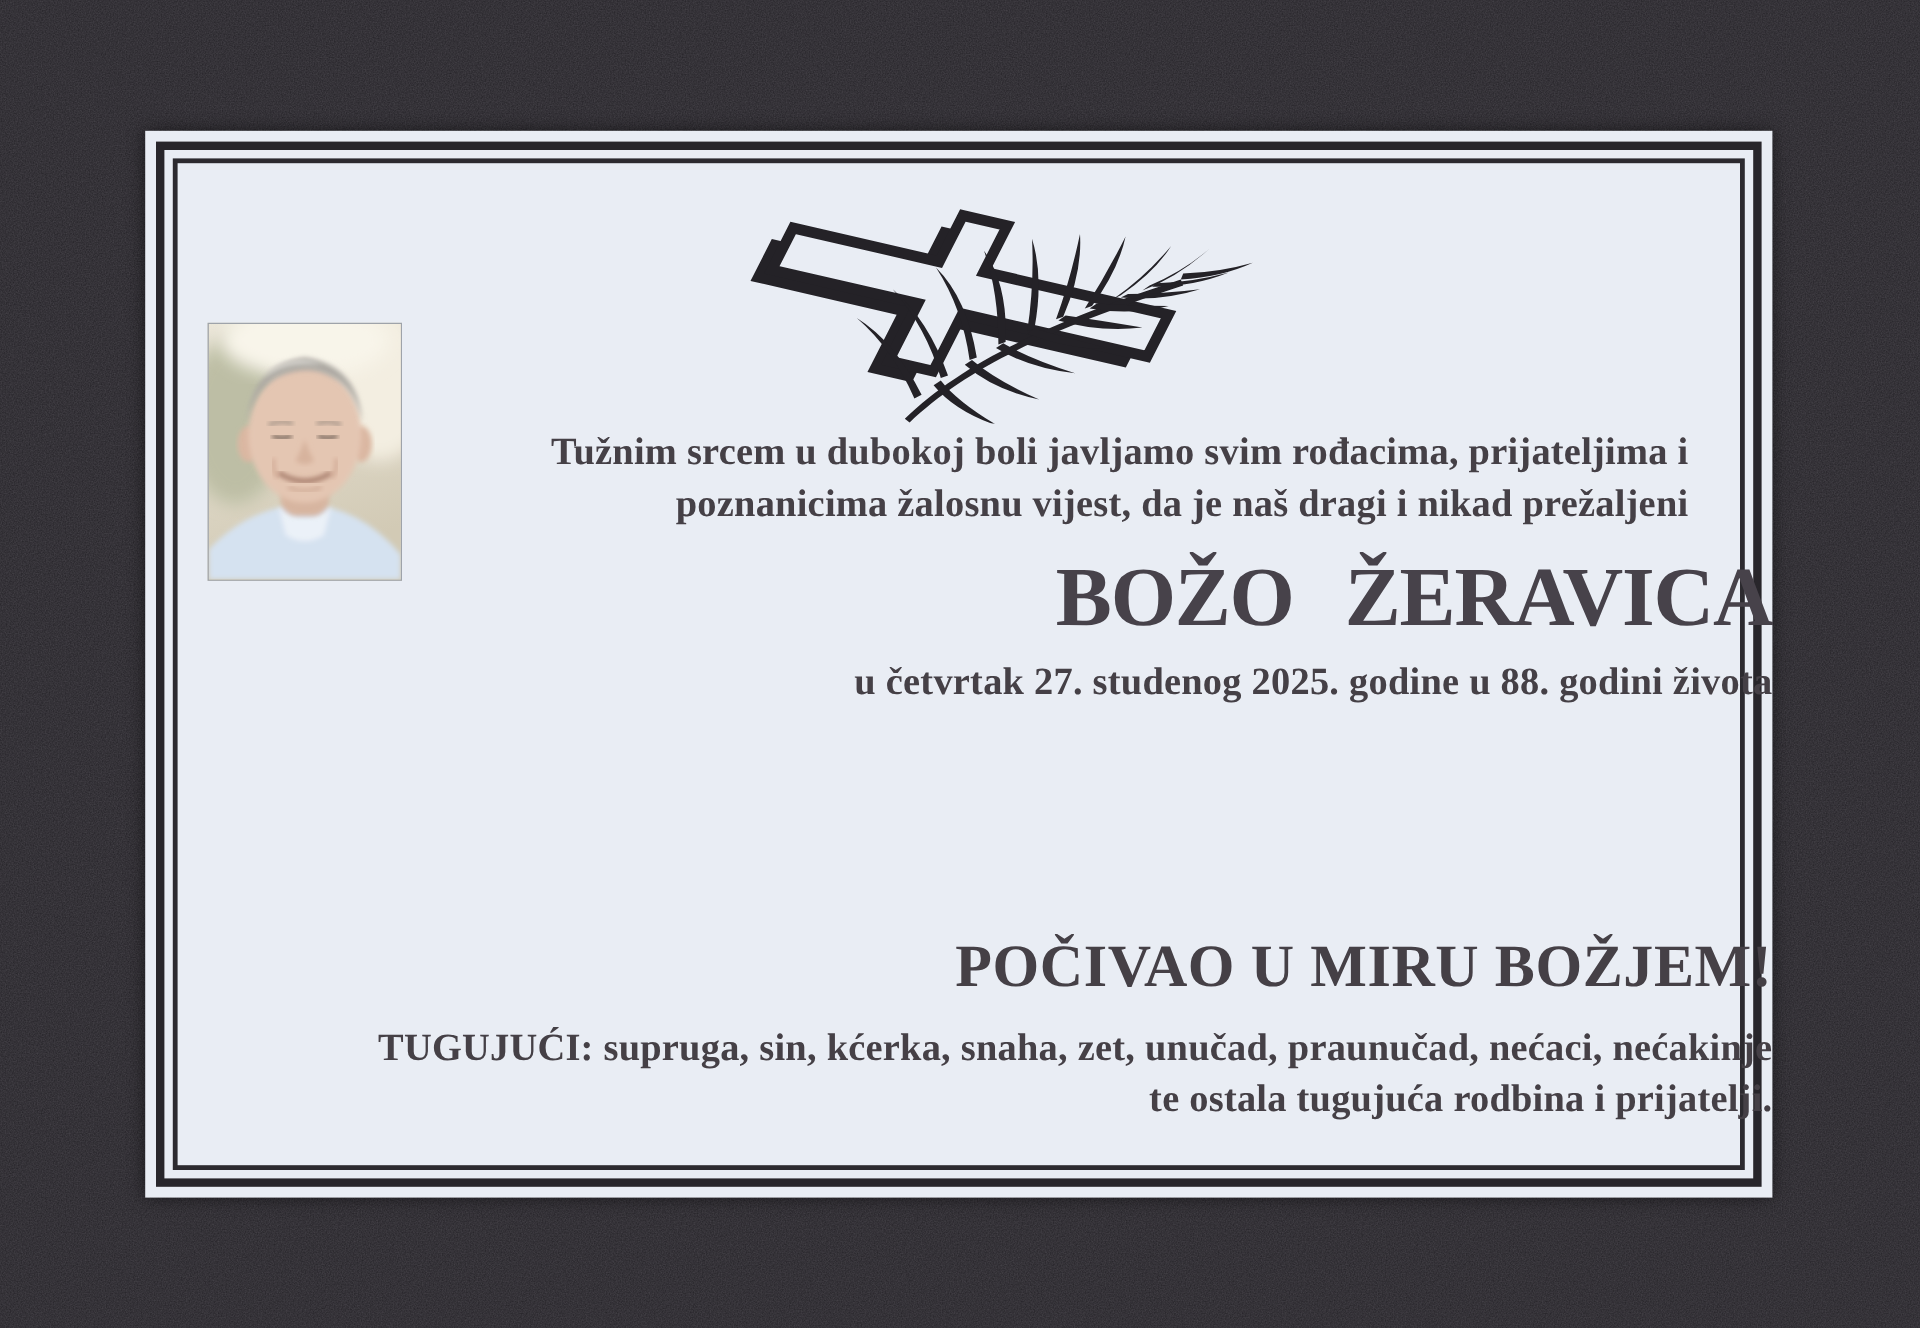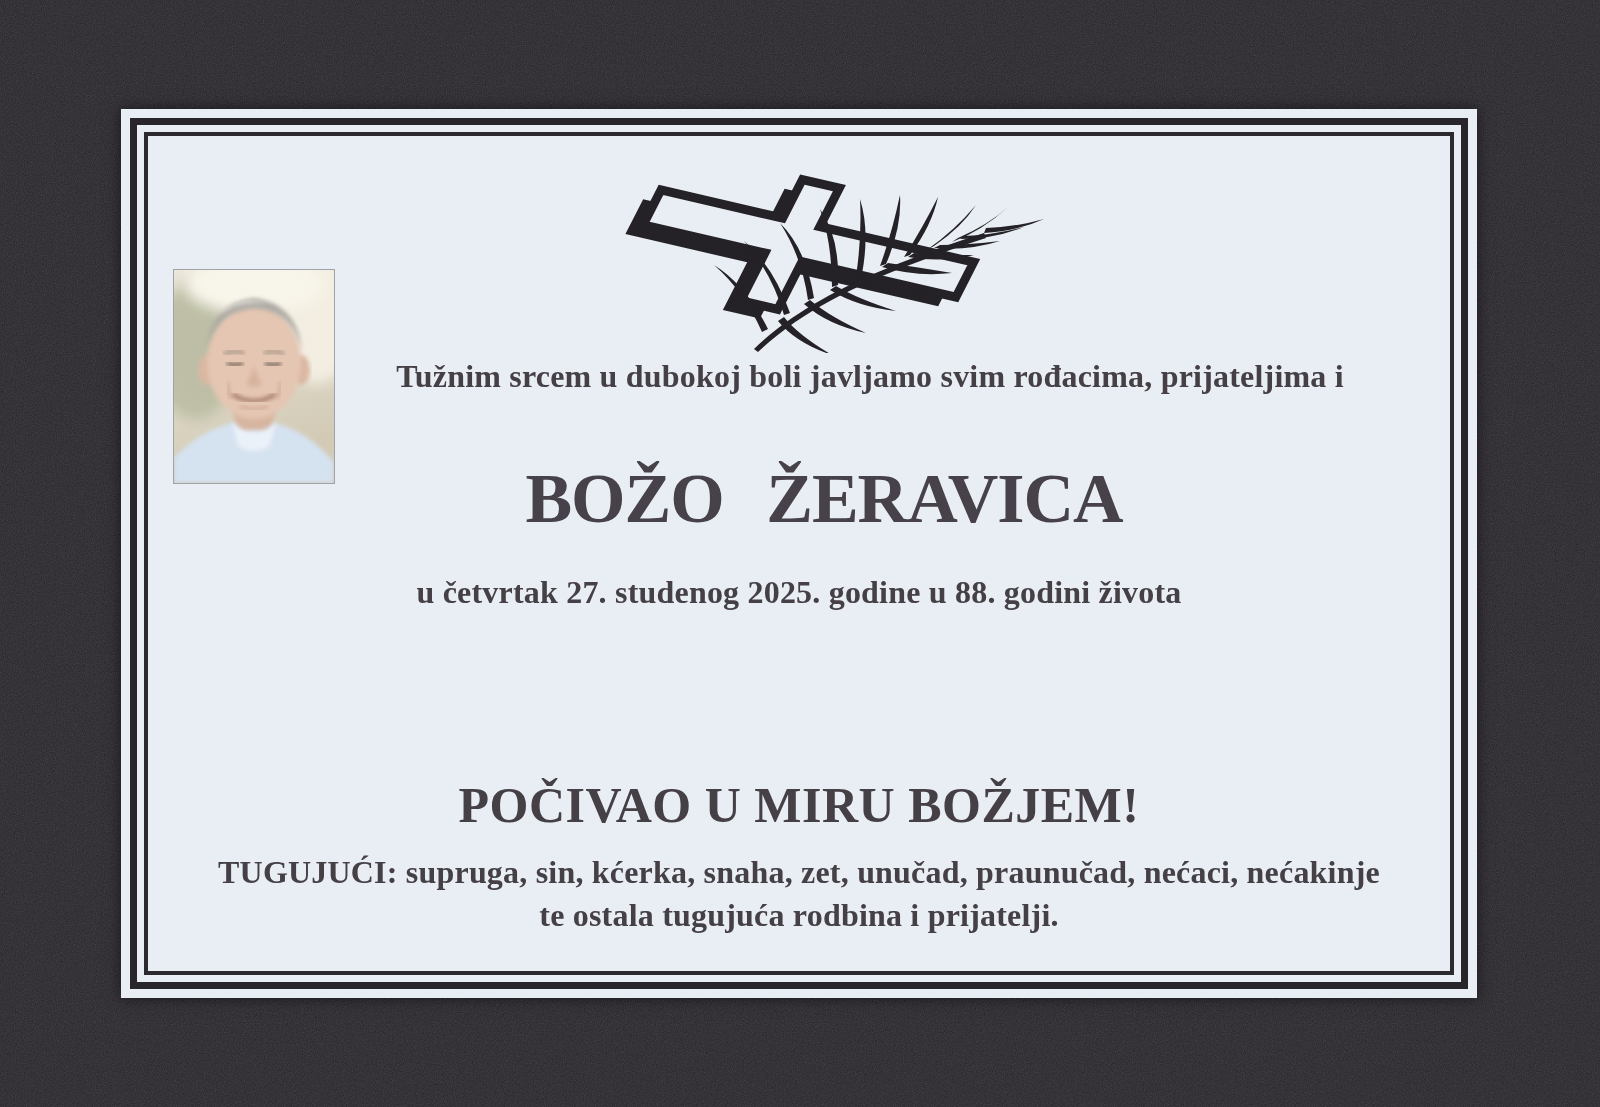--- a/index.html
+++ b/index.html
@@ -29,31 +29,31 @@
     position:absolute;left:495px;top:64px;width:440px;height:180px;
   }
   .photo{
     position:absolute;left:52px;top:160px;width:160px;height:213px;
     border:1px solid #9aa0a8;
     overflow:hidden;background:#d9d2bf;
     filter:blur(.4px) saturate(.85) brightness(1.02);
   }
   .txt{
     position:absolute;left:0;right:0;
-    color:#454046;text-align:center;font-weight:bold;
+    color:#454046;text-align:right;font-weight:bold;
     white-space:nowrap;
   }
   .body-size{font-size:32px;line-height:43px;letter-spacing:.2px;}
   .intro{top:246px;left:212px;right:70px;}
   .name{
     top:350px;font-size:70px;line-height:80px;
     letter-spacing:-1px;word-spacing:26px;color:#47424a;
     padding-left:50px;
   }
-  .death{top:462px;}
+  .death{top:437px;}
   .funeral{top:564px;}
   .rip{top:672px;font-size:50px;line-height:48px;letter-spacing:.5px;}
   .mourners{top:742px;}
 </style>
 </head>
 <body>
 
 <svg class="bg-noise" width="1600" height="1107">
   <filter id="noise">
     <feTurbulence type="fractalNoise" baseFrequency="0.9" numOctaves="2" stitchTiles="stitch"></feTurbulence>
@@ -140,20 +140,21 @@
 
       <path d="M58 124 Q80 138 102 124" stroke="#a1705c" stroke-width="3.5" fill="none" filter="url(#soft2)"></path>
       <path d="M54 112 Q52 122 58 128" stroke="#cf9f87" stroke-width="2.5" fill="none" filter="url(#soft2)"></path>
       <path d="M106 112 Q108 122 102 128" stroke="#cf9f87" stroke-width="2.5" fill="none" filter="url(#soft2)"></path>
       <path d="M66 136 Q80 142 94 136" stroke="#c89a82" stroke-width="2" fill="none" filter="url(#soft2)"></path>
     </svg>
   </div>
 
   <div class="txt body-size intro">
     <div>Tužnim srcem u dubokoj boli javljamo svim rođacima, prijateljima i</div>
+    <div>poznanicima žalosnu vijest, da je naš dragi i nikad prežaljeni</div>
   </div>
 
   <div class="txt name">BOŽO ŽERAVICA</div>
 
   <div class="txt body-size death">
     <div>u četvrtak 27. studenog 2025. godine u 88. godini života</div>
   </div>
 
 
   <div class="txt rip">POČIVAO U MIRU BOŽJEM!</div>

